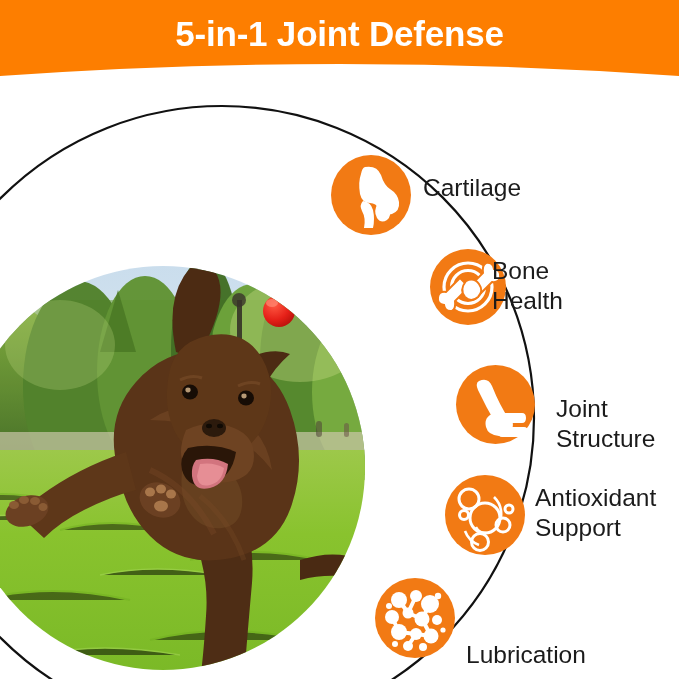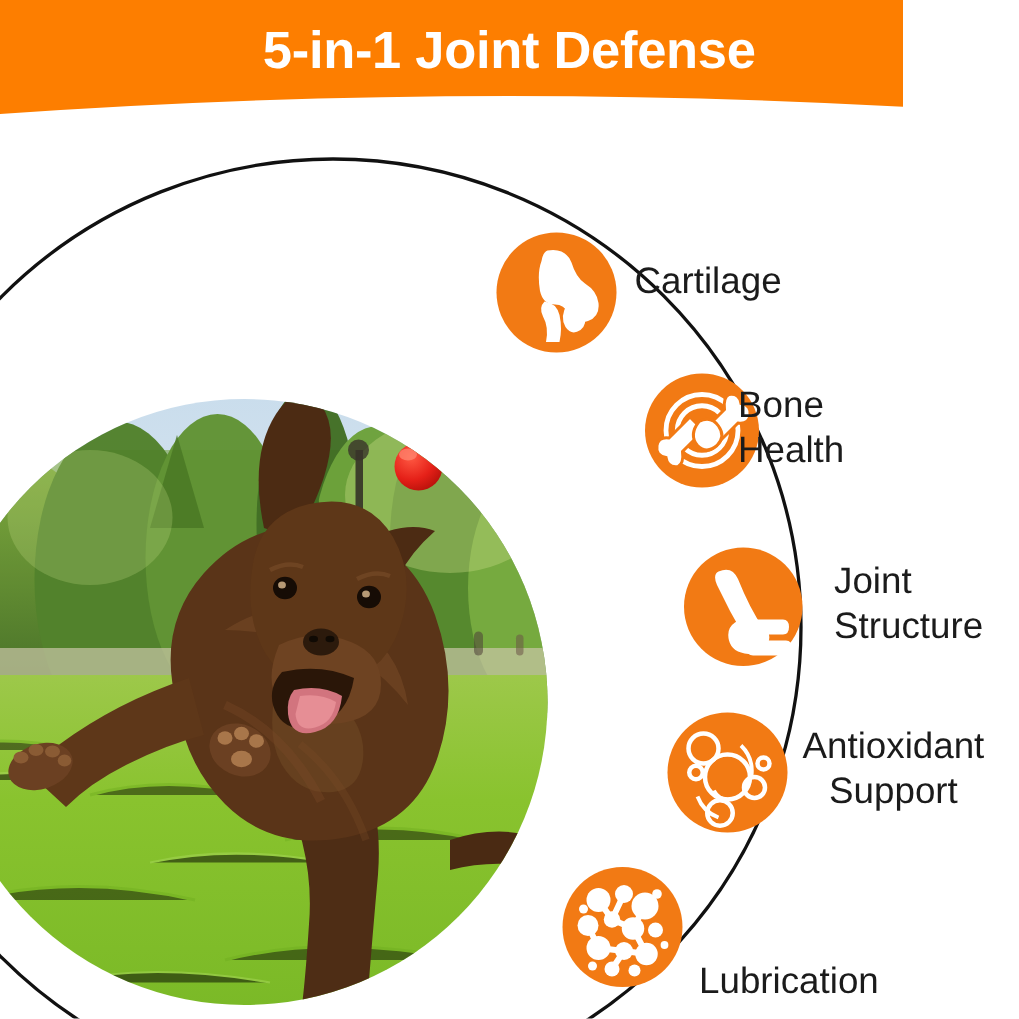--- a/index.html
+++ b/index.html
@@ -12,21 +12,21 @@
     height: 679px;
     position: relative;
     overflow: hidden;
     font-family: "Liberation Sans", sans-serif;
   }
 
   
   #header-banner {
     position: absolute;
     left: 0; top: 0;
-    width: 602px;
+    width: 679px;
     height: 80px;
     overflow: hidden;
   }
   #header-banner svg {
     position: absolute;
     left: 0; top: 0;
     display: block;
   }
   #header-title {
     position: absolute;
@@ -74,24 +74,24 @@
   }
 
   
   #icon-cartilage       { left: 331px; top: 155px; width: 80px;  height: 80px; }
   #label-cartilage      { left: 423px; top: 173px; }
 
   #icon-bone-health     { left: 430px; top: 249px; width: 76px;  height: 76px; }
   #label-bone-health    { left: 492px; top: 256px; }
 
   #icon-joint-structure { left: 456px; top: 365px; width: 79px;  height: 79px; }
-  #label-joint-structure{ left: 556px; top: 373px; }
+  #label-joint-structure{ left: 556px; top: 394px; }
 
   #icon-antioxidant     { left: 445px; top: 475px; width: 80px;  height: 80px; }
-  #label-antioxidant    { left: 535px; top: 483px; text-align: center; }
+  #label-antioxidant    { left: 535px; top: 483px; }
 
   #icon-lubrication     { left: 375px; top: 578px; width: 80px;  height: 80px; }
   #label-lubrication    { left: 466px; top: 640px; }
 </style>
 </head>
 <body>
 
 <div id="stage">
   <svg width="679" height="679" viewBox="0 0 679 679">
     <defs>

